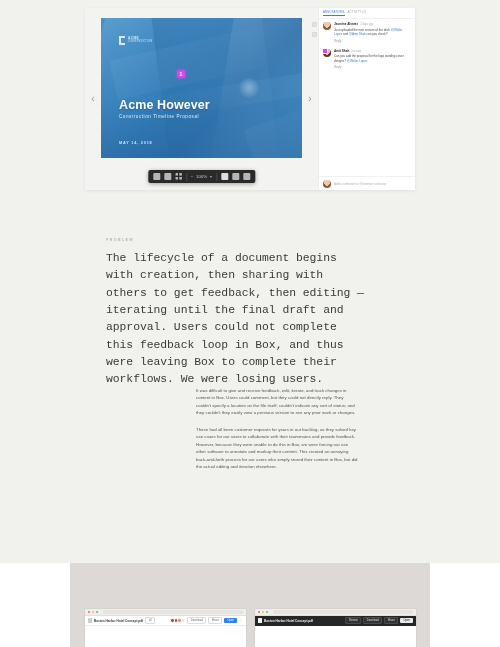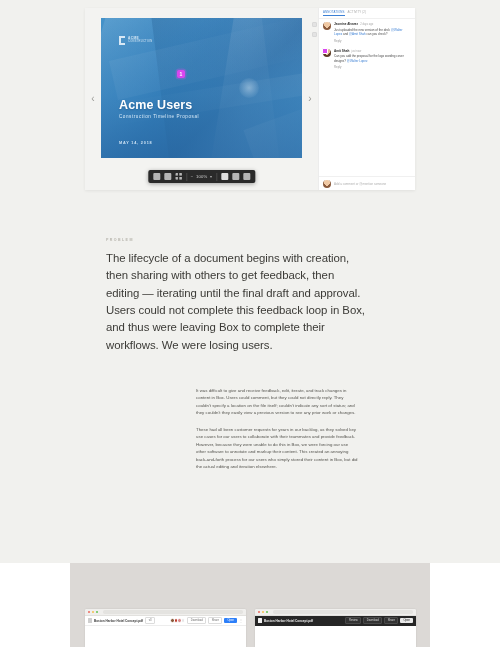--- a/index.html
+++ b/index.html
@@ -188,21 +188,21 @@
     background: #e3e3e3; border: .5px solid #d8d8d8;
   }
 
   
   .problem { position: absolute; left: 106px; top: 238px; width: 260px; }
   .eyebrow {
     font-size: 3.6px; letter-spacing: 1.4px; color: #b8b6ae;
     font-weight: 700; text-transform: uppercase; margin-bottom: 8px;
   }
   .lede {
-    font-family: Liberation Sans, sans-serif;
+    font-family: Liberation Mono, monospace;
     font-size: 11.4px; line-height: 1.52; color: #3b3a36;
     letter-spacing: -.05px;
   }
 
   
   .copy { position: absolute; left: 196px; top: 387px; width: 162px; }
   .copy p {
     font-size: 4.35px; line-height: 1.72; color: #55544f;
     margin-bottom: 9px; letter-spacing: .02px;
   }
@@ -289,21 +289,21 @@
         <div class="slide-logo">
           <span class="mark"></span>
           <span class="lw">
             <div class="l1">ACME</div>
             <div class="l2">CONSTRUCTION</div>
           </span>
         </div>
 
         <div class="anno-pin">1</div>
 
-        <div class="slide-title">Acme Users</div>
+        <div class="slide-title">Acme However</div>
         <div class="slide-sub">Construction Timeline Proposal</div>
         <div class="slide-date">MAY 14, 2018</div>
       </div>
 
       <div class="viewer-toolbar">
         <span class="tb-ico"></span>
         <span class="tb-ico"></span>
         <span class="tb-ico grid"></span>
         <span class="tb-sep"></span>
         <span class="tb-zoom">

